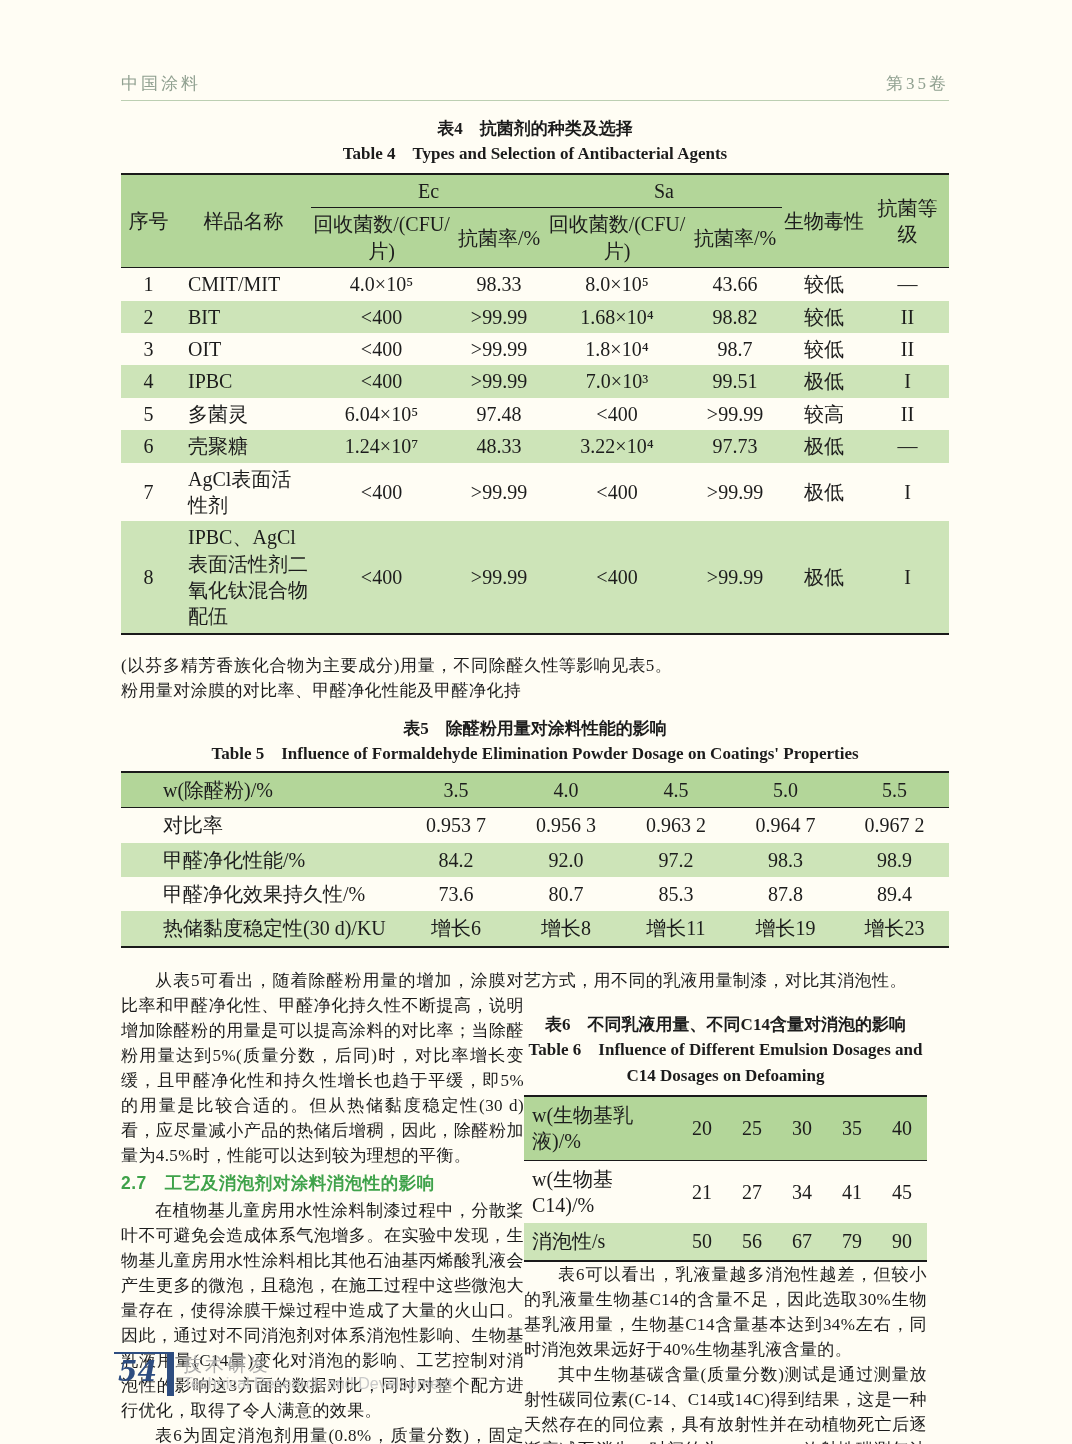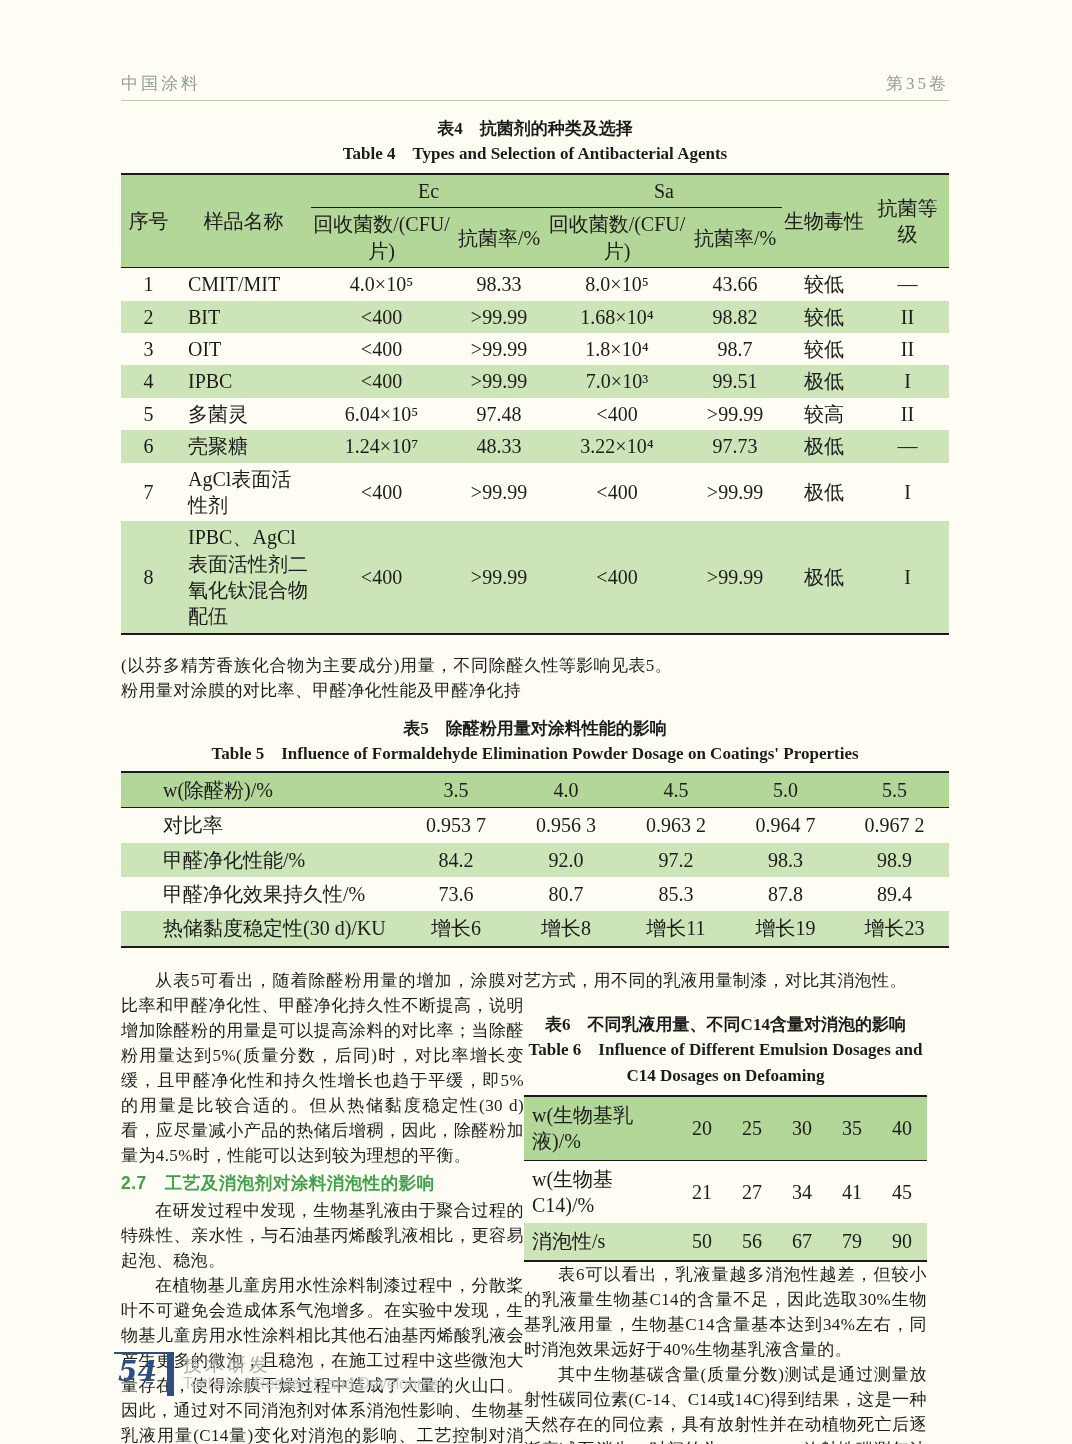--- a/index.html
+++ b/index.html
@@ -263,21 +263,20 @@
           </tr>
         </tbody>
     </table>
 
     <div class="two-col mt20">
       <div class="col">
         <p class="body ind">从表5可看出，随着除醛粉用量的增加，涂膜对比率和甲醛净化性、甲醛净化持久性不断提高，说明增加除醛粉的用量是可以提高涂料的对比率；当除醛粉用量达到5%(质量分数，后同)时，对比率增长变缓，且甲醛净化性和持久性增长也趋于平缓，即5%的用量是比较合适的。但从热储黏度稳定性(30 d)看，应尽量减小产品的热储后增稠，因此，除醛粉加量为4.5%时，性能可以达到较为理想的平衡。</p>
         <h3 class="sec-h">
           <span class="num">2.7</span><span>工艺及消泡剂对涂料消泡性的影响</span>
         </h3>
-        <p class="body ind">在研发过程中发现，生物基乳液由于聚合过程的特殊性、亲水性，与石油基丙烯酸乳液相比，更容易起泡、稳泡。</p>
         <p class="body ind">在植物基儿童房用水性涂料制漆过程中，分散桨叶不可避免会造成体系气泡增多。在实验中发现，生物基儿童房用水性涂料相比其他石油基丙烯酸乳液会产生更多的微泡，且稳泡，在施工过程中这些微泡大量存在，使得涂膜干燥过程中造成了大量的火山口。因此，通过对不同消泡剂对体系消泡性影响、生物基乳液用量(C14量)变化对消泡的影响、工艺控制对消泡性的影响这3方面的数据对比，同时对整个配方进行优化，取得了令人满意的效果。</p>
         <p class="body ind">表6为固定消泡剂用量(0.8%，质量分数)，固定工</p>
       </div>
       <div class="col">
         <p class="body">艺方式，用不同的乳液用量制漆，对比其消泡性。</p>
         <div class="cap mt20">
           <div class="cn">表6　不同乳液用量、不同C14含量对消泡的影响</div>
           <div class="en">Table 6　Influence of Different Emulsion Dosages and C14 Dosages on Defoaming</div>
         </div>
         <table class="data t6">

